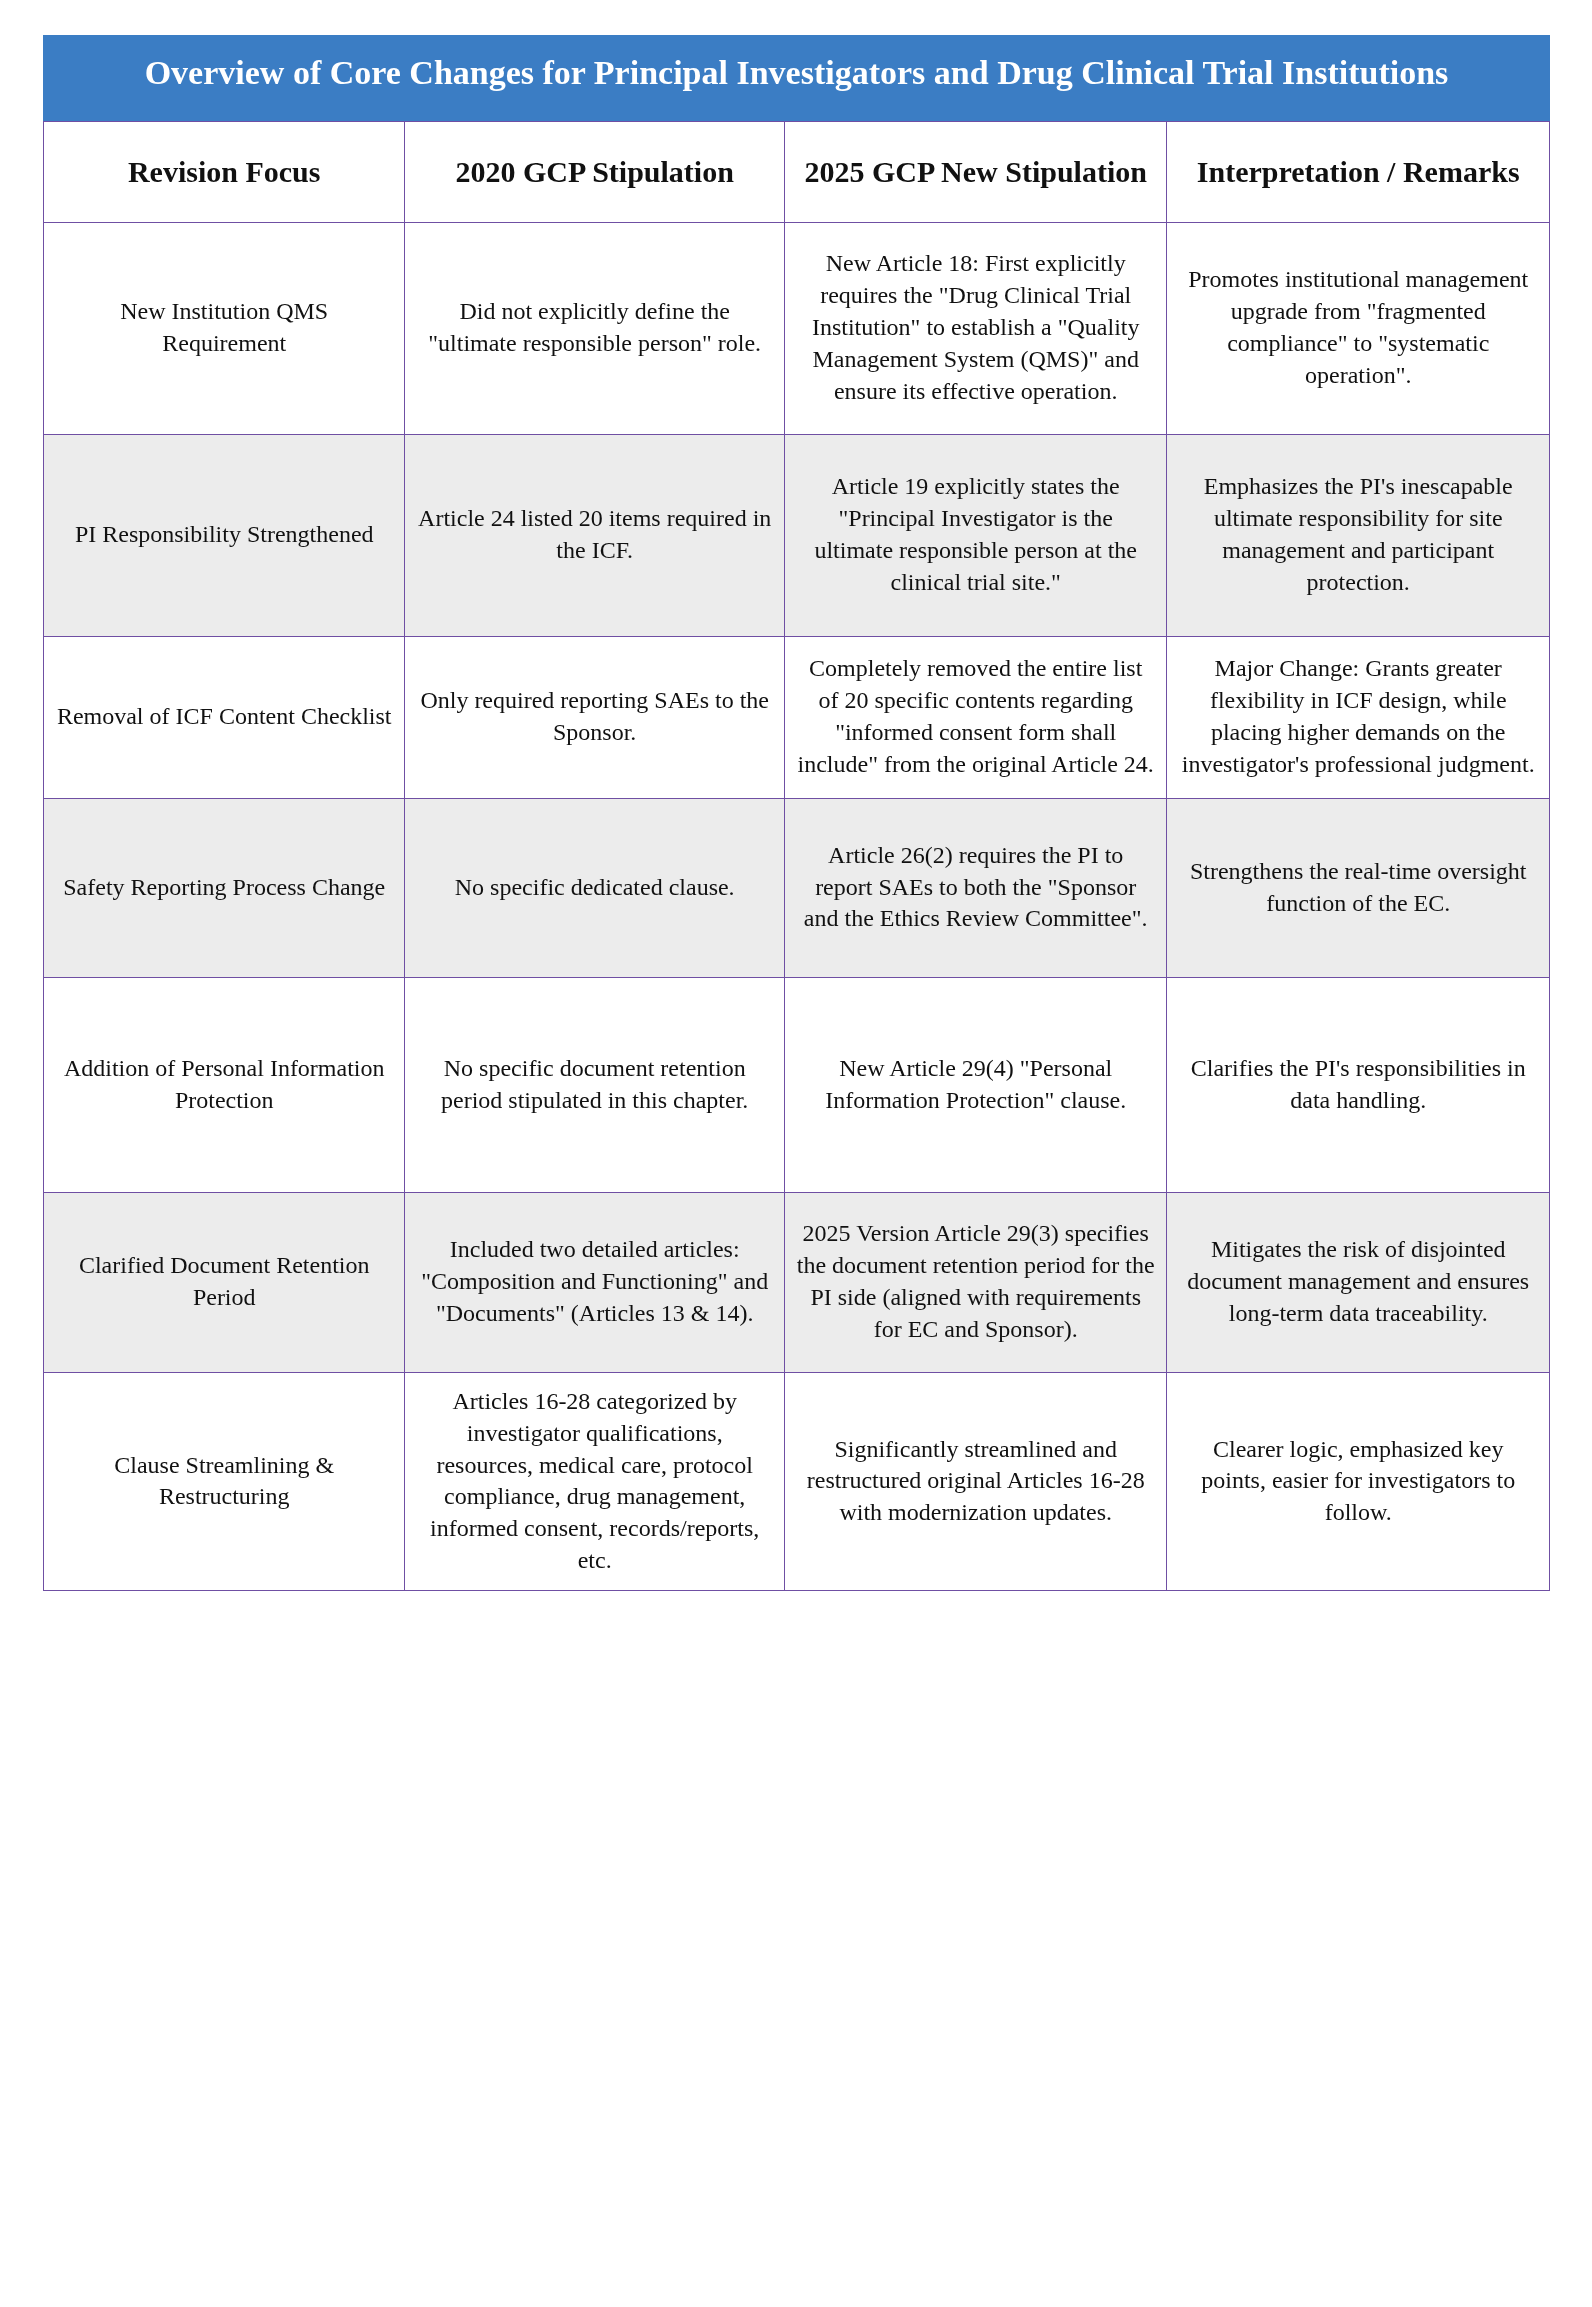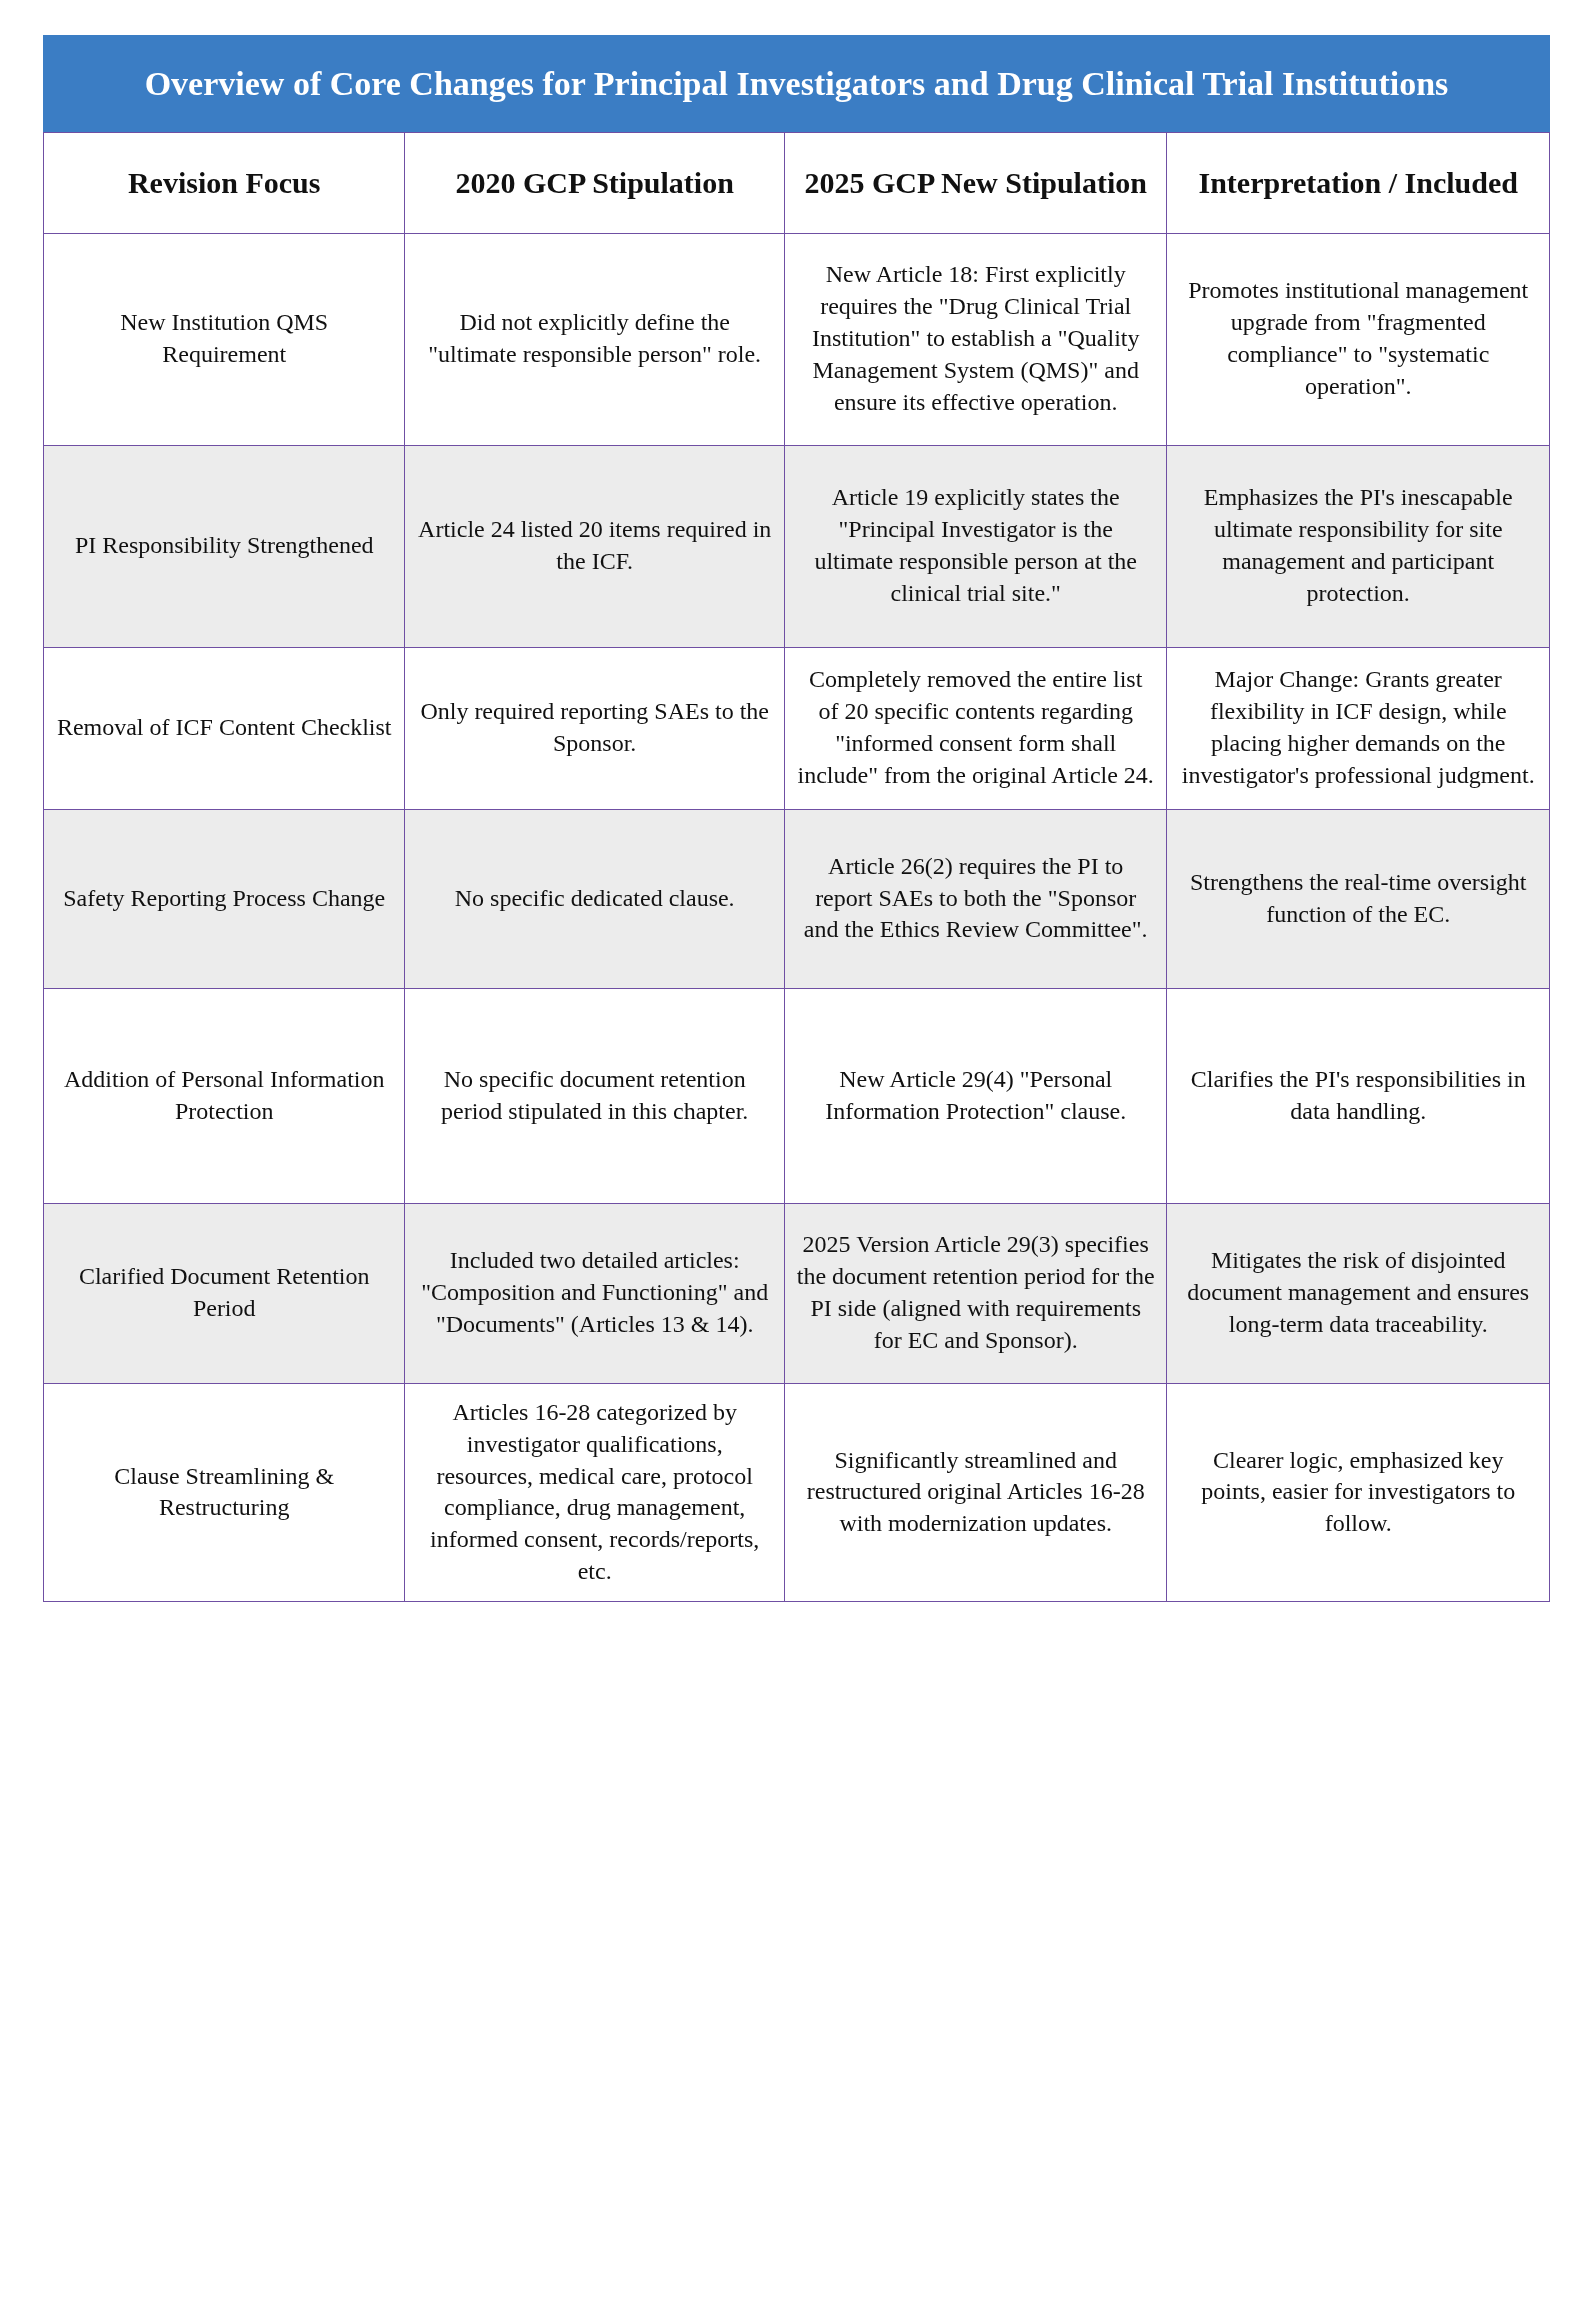--- a/index.html
+++ b/index.html
@@ -19,21 +19,21 @@
     padding: 35px 43px 33px 43px;
     background: #ffffff;
   }
   .title-bar {
     background: #3b7dc4;
     color: #ffffff;
     text-align: center;
     font-weight: bold;
     font-size: 34px;
     line-height: 1.28;
-    padding: 26px 50px 25px 50px;
+    padding: 15px 50px 25px 50px;
     box-sizing: border-box;
     border: 0.8px solid #3b7dc4;
   }
   table.core-table {
     border-collapse: collapse;
     width: 100%;
     table-layout: fixed;
   }
   table.core-table col.c0 { width: 24.0%; }
   table.core-table col.c1 { width: 25.2%; }
@@ -85,21 +85,21 @@
       <col class="c0">
         <col class="c1">
         <col class="c2">
         <col class="c3">
     </colgroup>
     <thead>
       <tr>
         <th>Revision Focus</th>
         <th>2020 GCP Stipulation</th>
         <th>2025 GCP New Stipulation</th>
-        <th>Interpretation / Included</th>
+        <th>Interpretation / Remarks</th>
       </tr>
     </thead>
     <tbody>
       <tr class="plain row-h-2">
         <td>New Institution QMS Requirement</td>
         <td>Did not explicitly define the "ultimate responsible person" role.</td>
         <td>New Article 18: First explicitly requires the "Drug Clinical Trial Institution" to establish a "Quality Management System (QMS)" and ensure its effective operation.</td>
         <td>Promotes institutional management upgrade from "fragmented compliance" to "systematic operation".</td>
       </tr>
       <tr class="shaded row-h-3">

